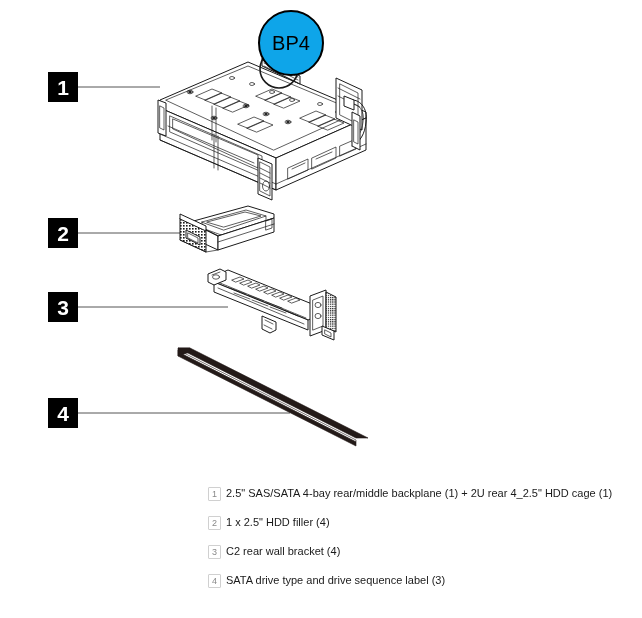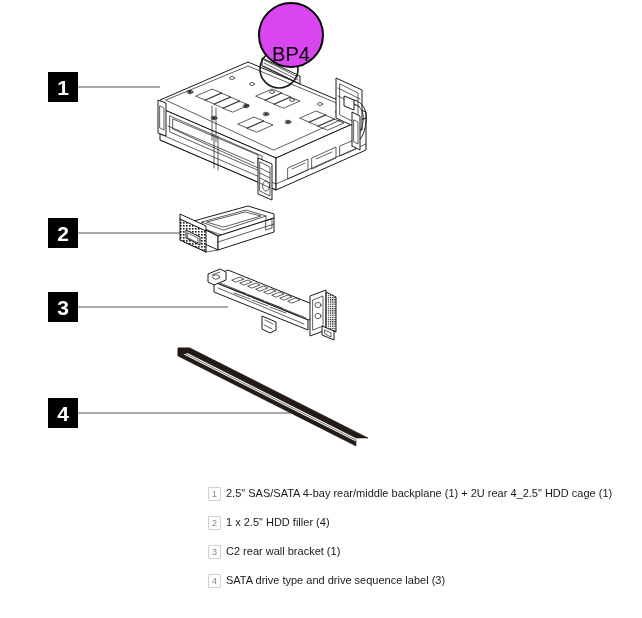--- a/index.html
+++ b/index.html
@@ -49,28 +49,28 @@
   }
   #callout-1 { left: 48px; top: 72px; }
   #callout-2 { left: 48px; top: 218px; }
   #callout-3 { left: 48px; top: 292px; }
   #callout-4 { left: 48px; top: 398px; }
 
   
   .bp-label {
     position: absolute;
     left: 258px;
-    top: 2px;
+    top: 10px;
     width: 62px;
     height: 62px;
     border: 2px solid #000;
     border-radius: 50%;
-    background: #d946ef;
+    background: #0ea5e9;
     display: flex;
-    align-items: flex-end;
+    align-items: center;
     justify-content: center;
     font-size: 20px;
     font-family: "Liberation Sans", sans-serif;
     color: #000;
     z-index: 30;
   }
 
   
   .legend {
     position: absolute;
@@ -367,21 +367,21 @@
       <div class="legend-text">2.5" SAS/SATA 4-bay rear/middle backplane (1) + 2U rear 4_2.5" HDD cage (1)</div>
     </div>
 
     <div class="legend-row">
       <div class="legend-num">2</div>
       <div class="legend-text">1 x 2.5" HDD filler (4)</div>
     </div>
 
     <div class="legend-row">
       <div class="legend-num">3</div>
-      <div class="legend-text">C2 rear wall bracket (1)</div>
+      <div class="legend-text">C2 rear wall bracket (4)</div>
     </div>
 
     <div class="legend-row">
       <div class="legend-num">4</div>
       <div class="legend-text">SATA drive type and drive sequence label (3)</div>
     </div>
 
   </div>
 
 </div>

